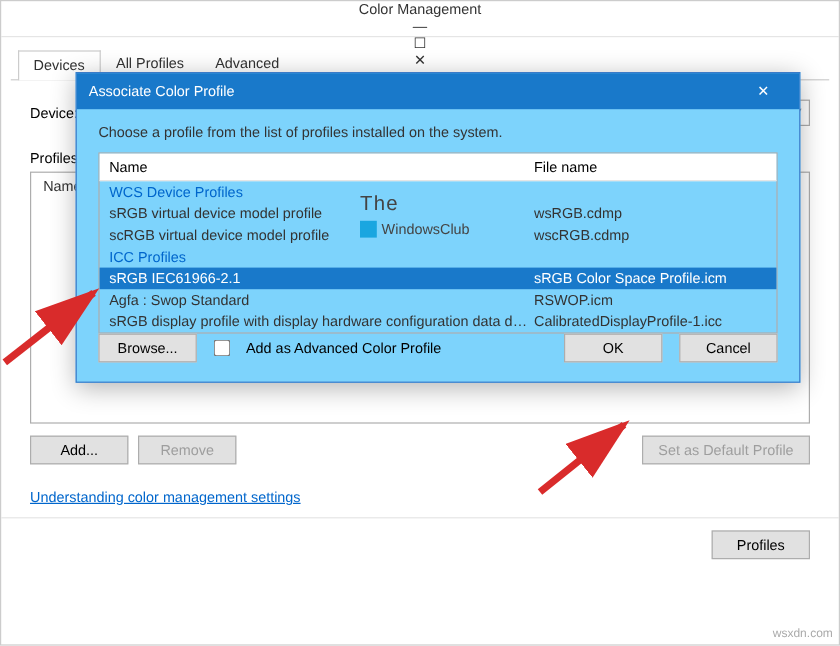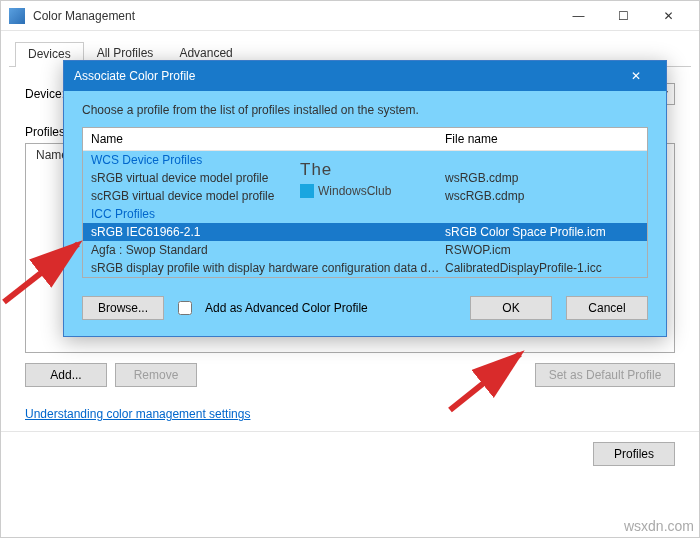--- a/index.html
+++ b/index.html
@@ -1,20 +1,20 @@
 <!DOCTYPE html>
 <html><head>
 <meta charset="utf-8">
 <style>
 * { box-sizing: border-box; margin: 0; padding: 0; font-family: "Segoe UI", Tahoma, sans-serif; font-size: 12px; }
 body { width: 700px; height: 538px; overflow: hidden; background: #fff; position: relative; }
 
 
 .win { position: absolute; inset: 0; border: 1px solid #ccc; background: #fff; }
-.titlebar { height: 30px; display: flex; align-items: center; padding: 0 8px; border-bottom: 1px solid #e5e5e5; }
+.titlebar { height: 30px; display: flex; align-items: center; padding: 0 8px; border-bottom: 1px solid #e5e5e5; flex-direction: column; }
 .titlebar .icon { width: 16px; height: 16px; margin-right: 8px; background: linear-gradient(135deg,#5aa0e0,#2c6fb5); }
 .titlebar .title { flex: 1; font-size: 12px; color: #333; }
 .win-ctrl { width: 45px; height: 29px; display: flex; align-items: center; justify-content: center; color: #333; }
 
 .tabs { display: flex; border-bottom: 1px solid #ccc; padding: 6px 6px 0 6px; margin: 4px 8px 0 8px; }
 .tab { padding: 4px 12px 6px 12px; border: 1px solid transparent; border-bottom: none; color: #333; }
 .tab.active { border-color: #ccc; background: #fff; position: relative; top: 1px; }
 
 .content { padding: 10px 24px; }
 .device-row { display:flex; align-items:center; margin: 6px 0 20px 0; }
@@ -47,36 +47,36 @@
 .list-hdr { display:flex; border-bottom:1px solid #e5e5e5; padding:4px 8px; background:#fff; }
 .colname { flex: 0 0 354px; }
 .colfile { flex:1; }
 .list-body { }
 .grp { color:#0066cc; padding:2px 8px; }
 .row { display:flex; padding:2px 8px; color:#333; white-space:nowrap; overflow:hidden; }
 .row.sel { background:#1979ca; color:#fff; }
 .row .c1 { flex:0 0 354px; overflow:hidden; text-overflow:ellipsis; }
 .row .c2 { flex:1; overflow:hidden; text-overflow:ellipsis; }
 
-.dlg-btnrow { display:flex; align-items:center; margin-top:18px; gap:14px; }
+.dlg-btnrow { display:flex; align-items:center; gap:14px; }
 .chk { display:flex; align-items:center; gap:13px; }
 .chk input { width:14px; height:14px; }
 .spacer { flex:1; }
 
 
 .watermark { position:absolute; left:300px; top:160px; color:#444; text-align:left; pointer-events:none; }
 .watermark .l1 { font-size:17px; letter-spacing:1px; }
 .watermark .l2 { font-size:17px; }
 .watermark .sq { display:inline-block; width:14px; height:14px; background:#1aa6e0; vertical-align:middle; margin-right:4px; }
 
 
 .arrow { position:absolute; pointer-events:none; }
 .arrow svg { display:block; }
 
-.credit { position:absolute; right:6px; bottom:4px; font-size:14px; color:#aaa; }
+.credit { position:absolute; right:6px; bottom:4px; font-size:10px; color:#aaa; }
 </style>
 </head>
 <body>
 
 <div class="win">
   <div class="titlebar">
     <div class="icon"></div>
     <div class="title">Color Management</div>
     <div class="win-ctrl">—</div>
     <div class="win-ctrl">☐</div>

